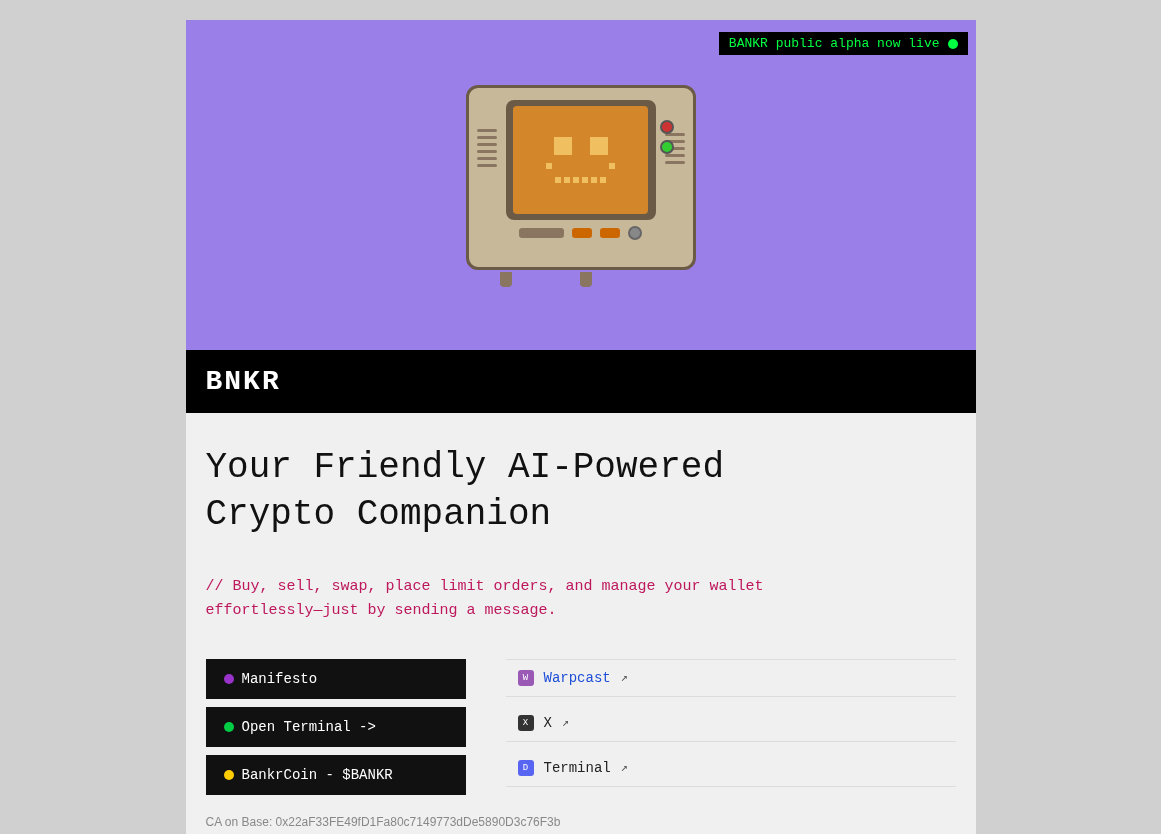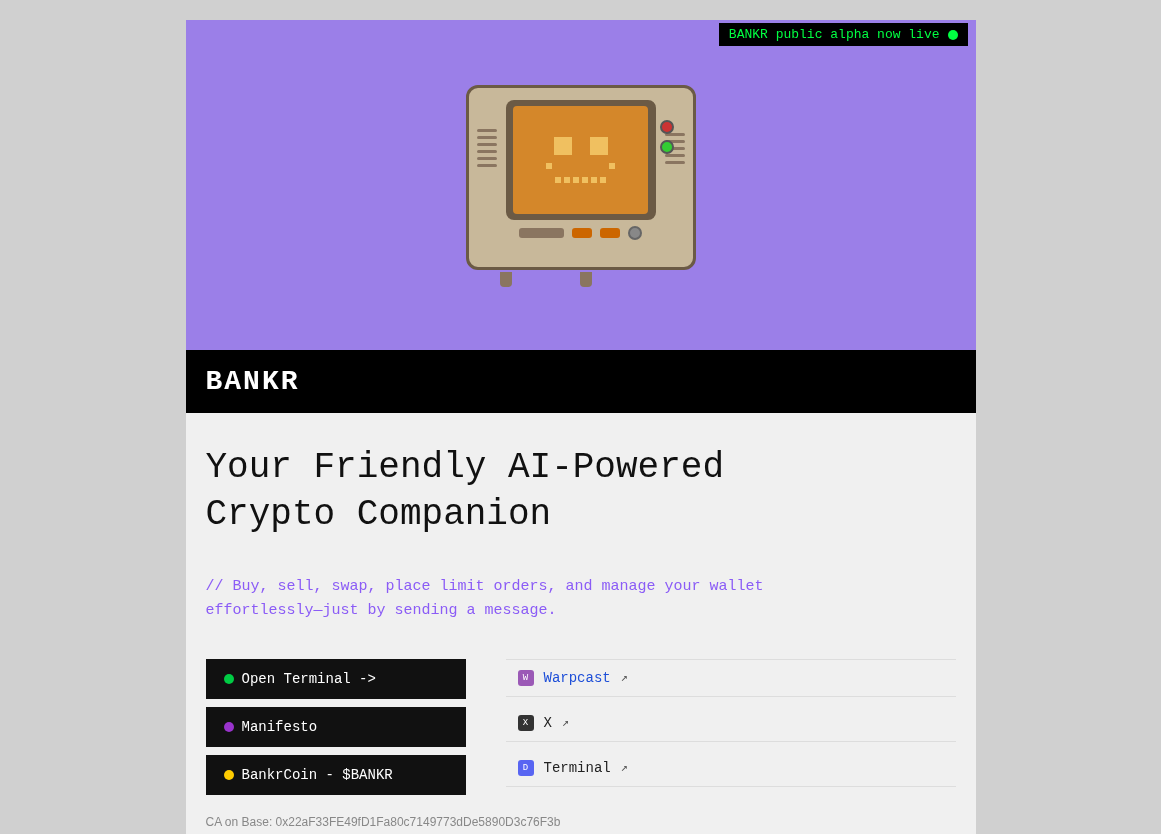--- a/index.html
+++ b/index.html
@@ -31,21 +31,21 @@
       position: relative;
       height: 330px;
       display: flex;
       align-items: center;
       justify-content: center;
       overflow: hidden;
     }
 
     .status-badge {
       position: absolute;
-      top: 3px;
+      top: 12px;
       right: 8px;
       background: #000;
       color: #00ff41;
       font-family: 'Courier New', Courier, monospace;
       font-size: 13px;
       padding: 4px 10px;
       display: flex;
       align-items: center;
       gap: 8px;
     }
@@ -257,21 +257,21 @@
     .hero-title {
       font-size: 36px;
       font-weight: 400;
       line-height: 1.3;
       color: #111;
       margin-bottom: 20px;
       font-family: 'Courier New', Courier, monospace;
     }
 
     .hero-subtitle {
-      color: #8b5cf6;
+      color: #be185d;
       font-size: 15px;
       line-height: 1.6;
       margin-bottom: 36px;
       font-family: 'Courier New', Courier, monospace;
       margin-top: 36px;
     }
 
     
     .buttons-grid {
       display: flex;
@@ -462,39 +462,39 @@
       </div>
 
       <div class="tv-legs">
         <div class="tv-leg"></div>
         <div class="tv-leg"></div>
       </div>
     </div>
   </div>
 
   <div class="header-bar">
-    <span class="header-title">BANKR</span>
+    <span class="header-title">BNKR</span>
   </div>
 
   <div class="main-content">
 
     <h1 class="hero-title">Your Friendly AI-Powered<br>Crypto Companion</h1>
 
     <p class="hero-subtitle">// Buy, sell, swap, place limit orders, and manage your wallet<br>effortlessly—just by sending a message.</p>
 
     <div class="buttons-grid">
 
       <div class="buttons-left">
+        <button class="btn-primary">
+          <span class="btn-dot purple"></span>
+          <span>Manifesto</span>
+        </button>
         <button class="btn-primary">
           <span class="btn-dot green"></span>
           <span>Open Terminal -&gt;</span>
-        </button>
-        <button class="btn-primary">
-          <span class="btn-dot purple"></span>
-          <span>Manifesto</span>
         </button>
         <button class="btn-primary">
           <span class="btn-dot yellow"></span>
           <span>BankrCoin - $BANKR</span>
         </button>
       </div>
 
       <div class="buttons-right">
         <button class="link-item">
           <span class="link-icon">W</span>

